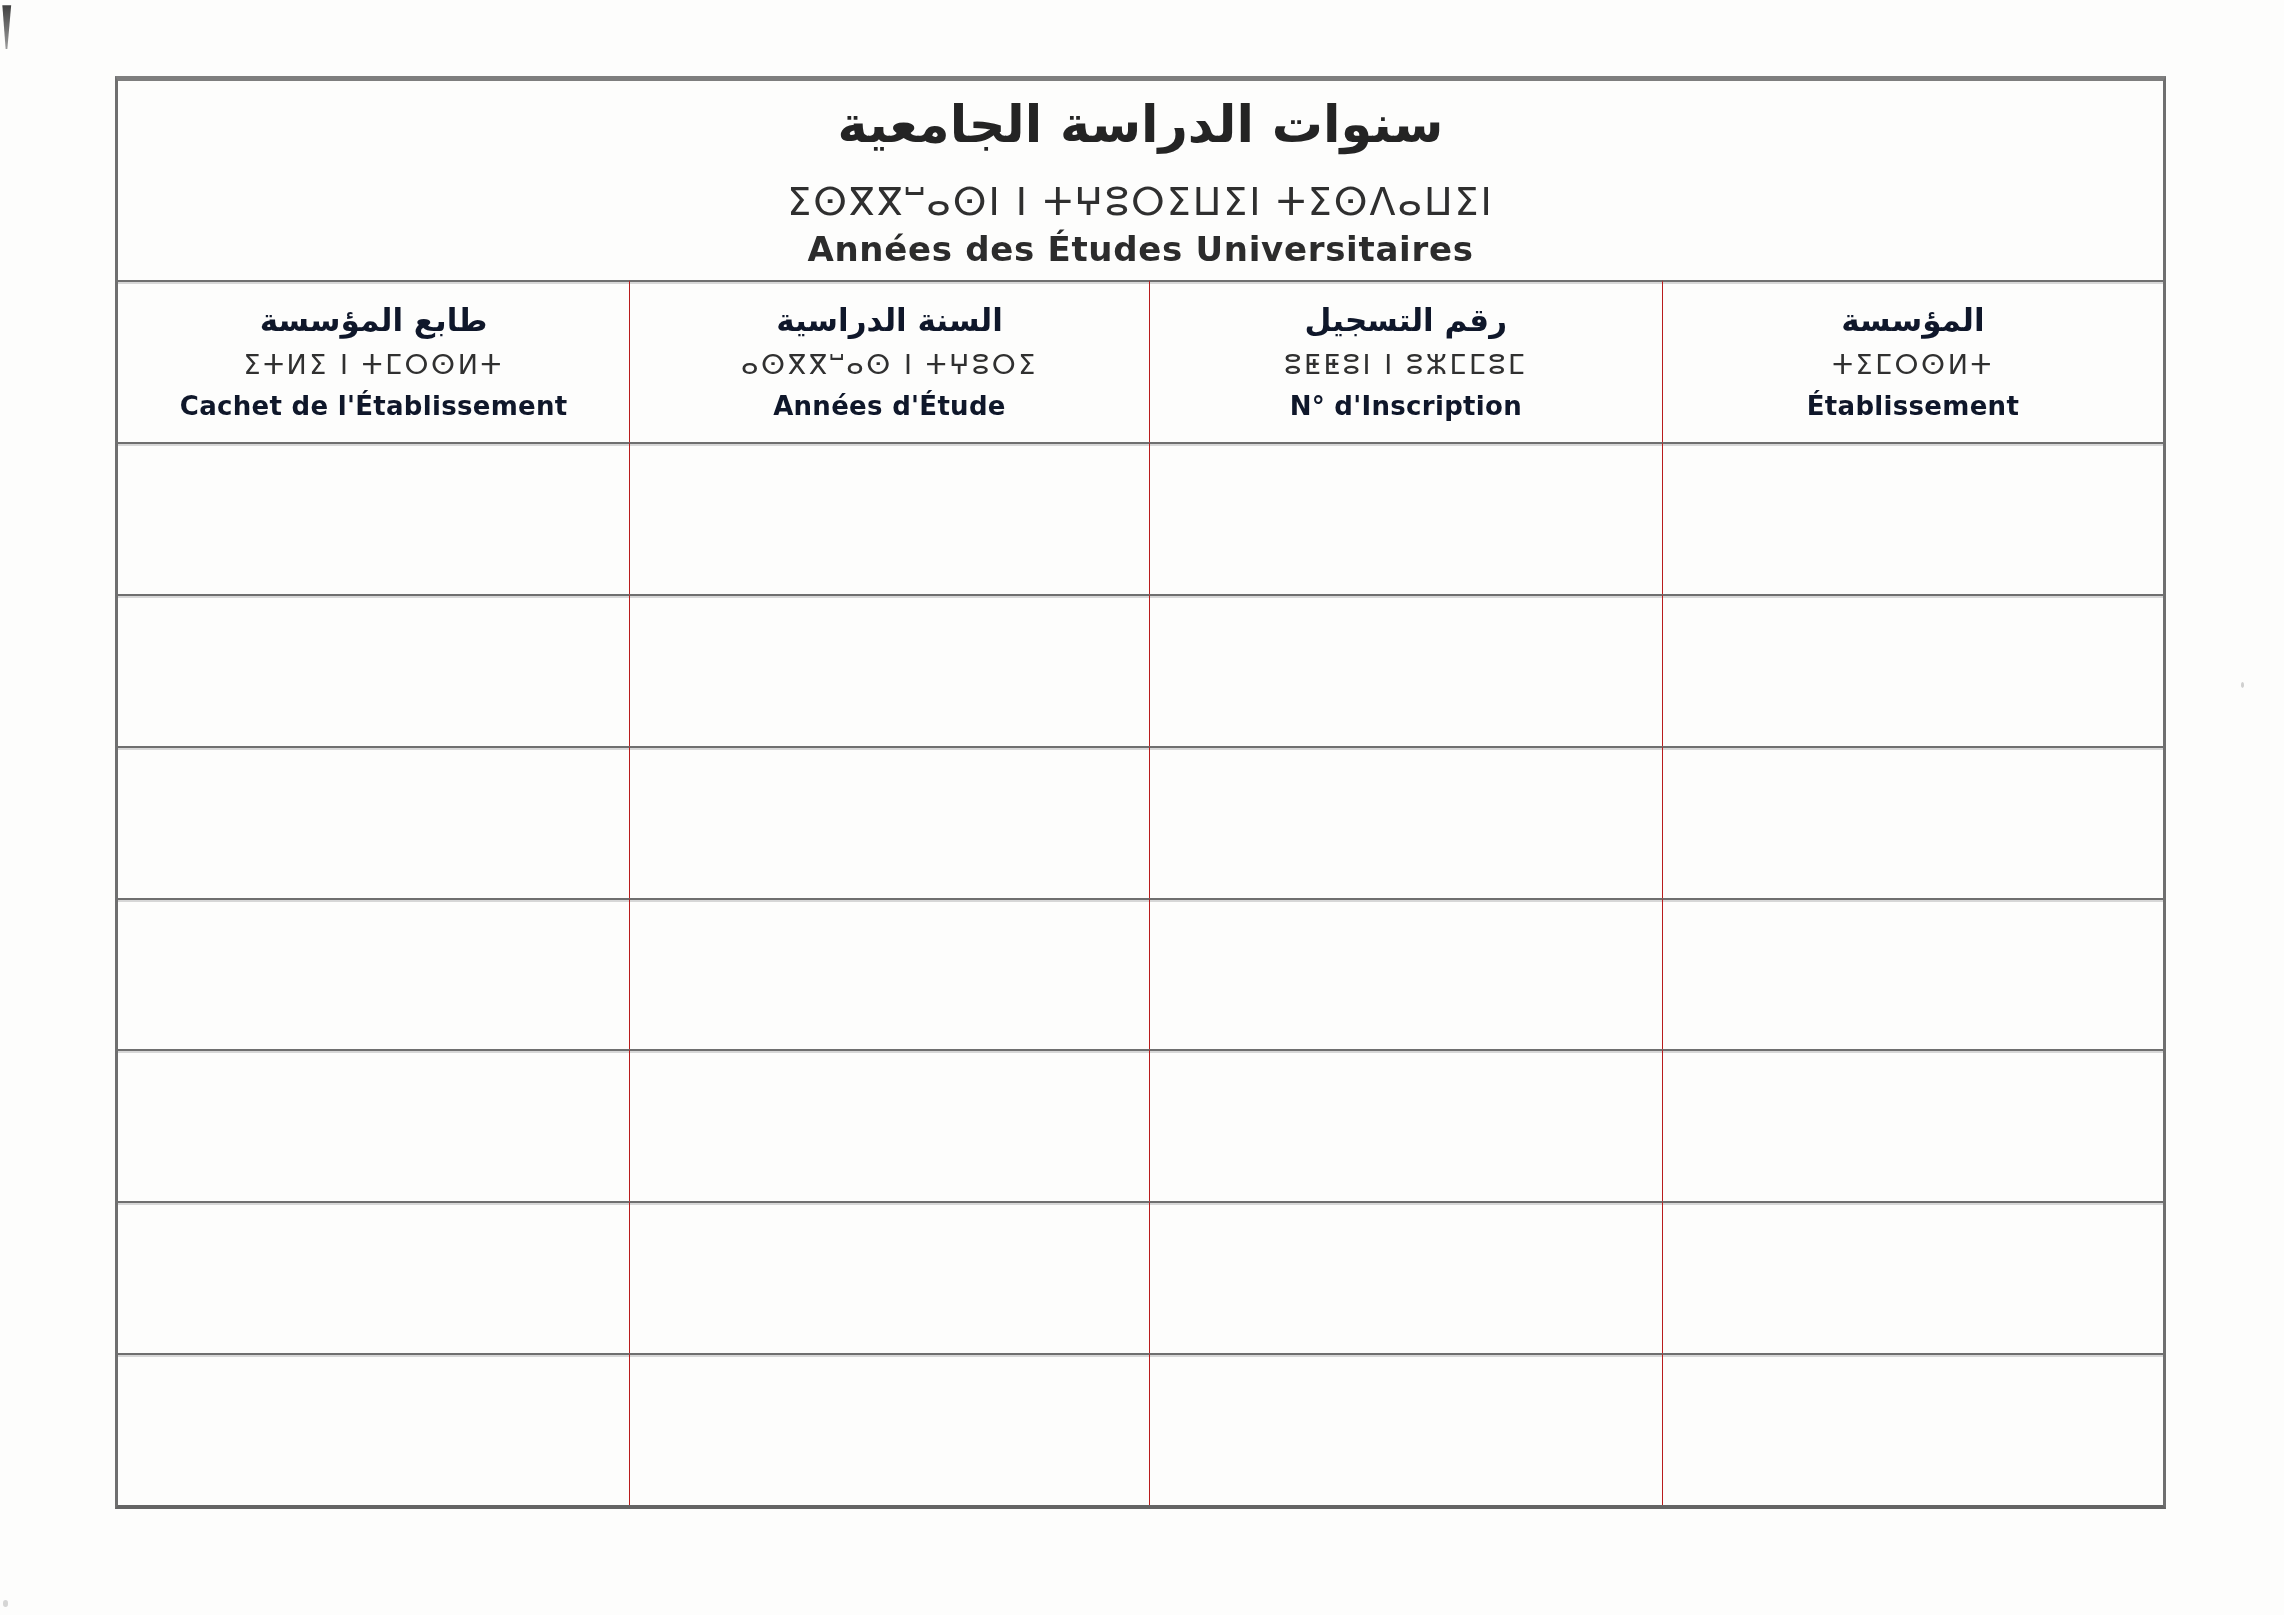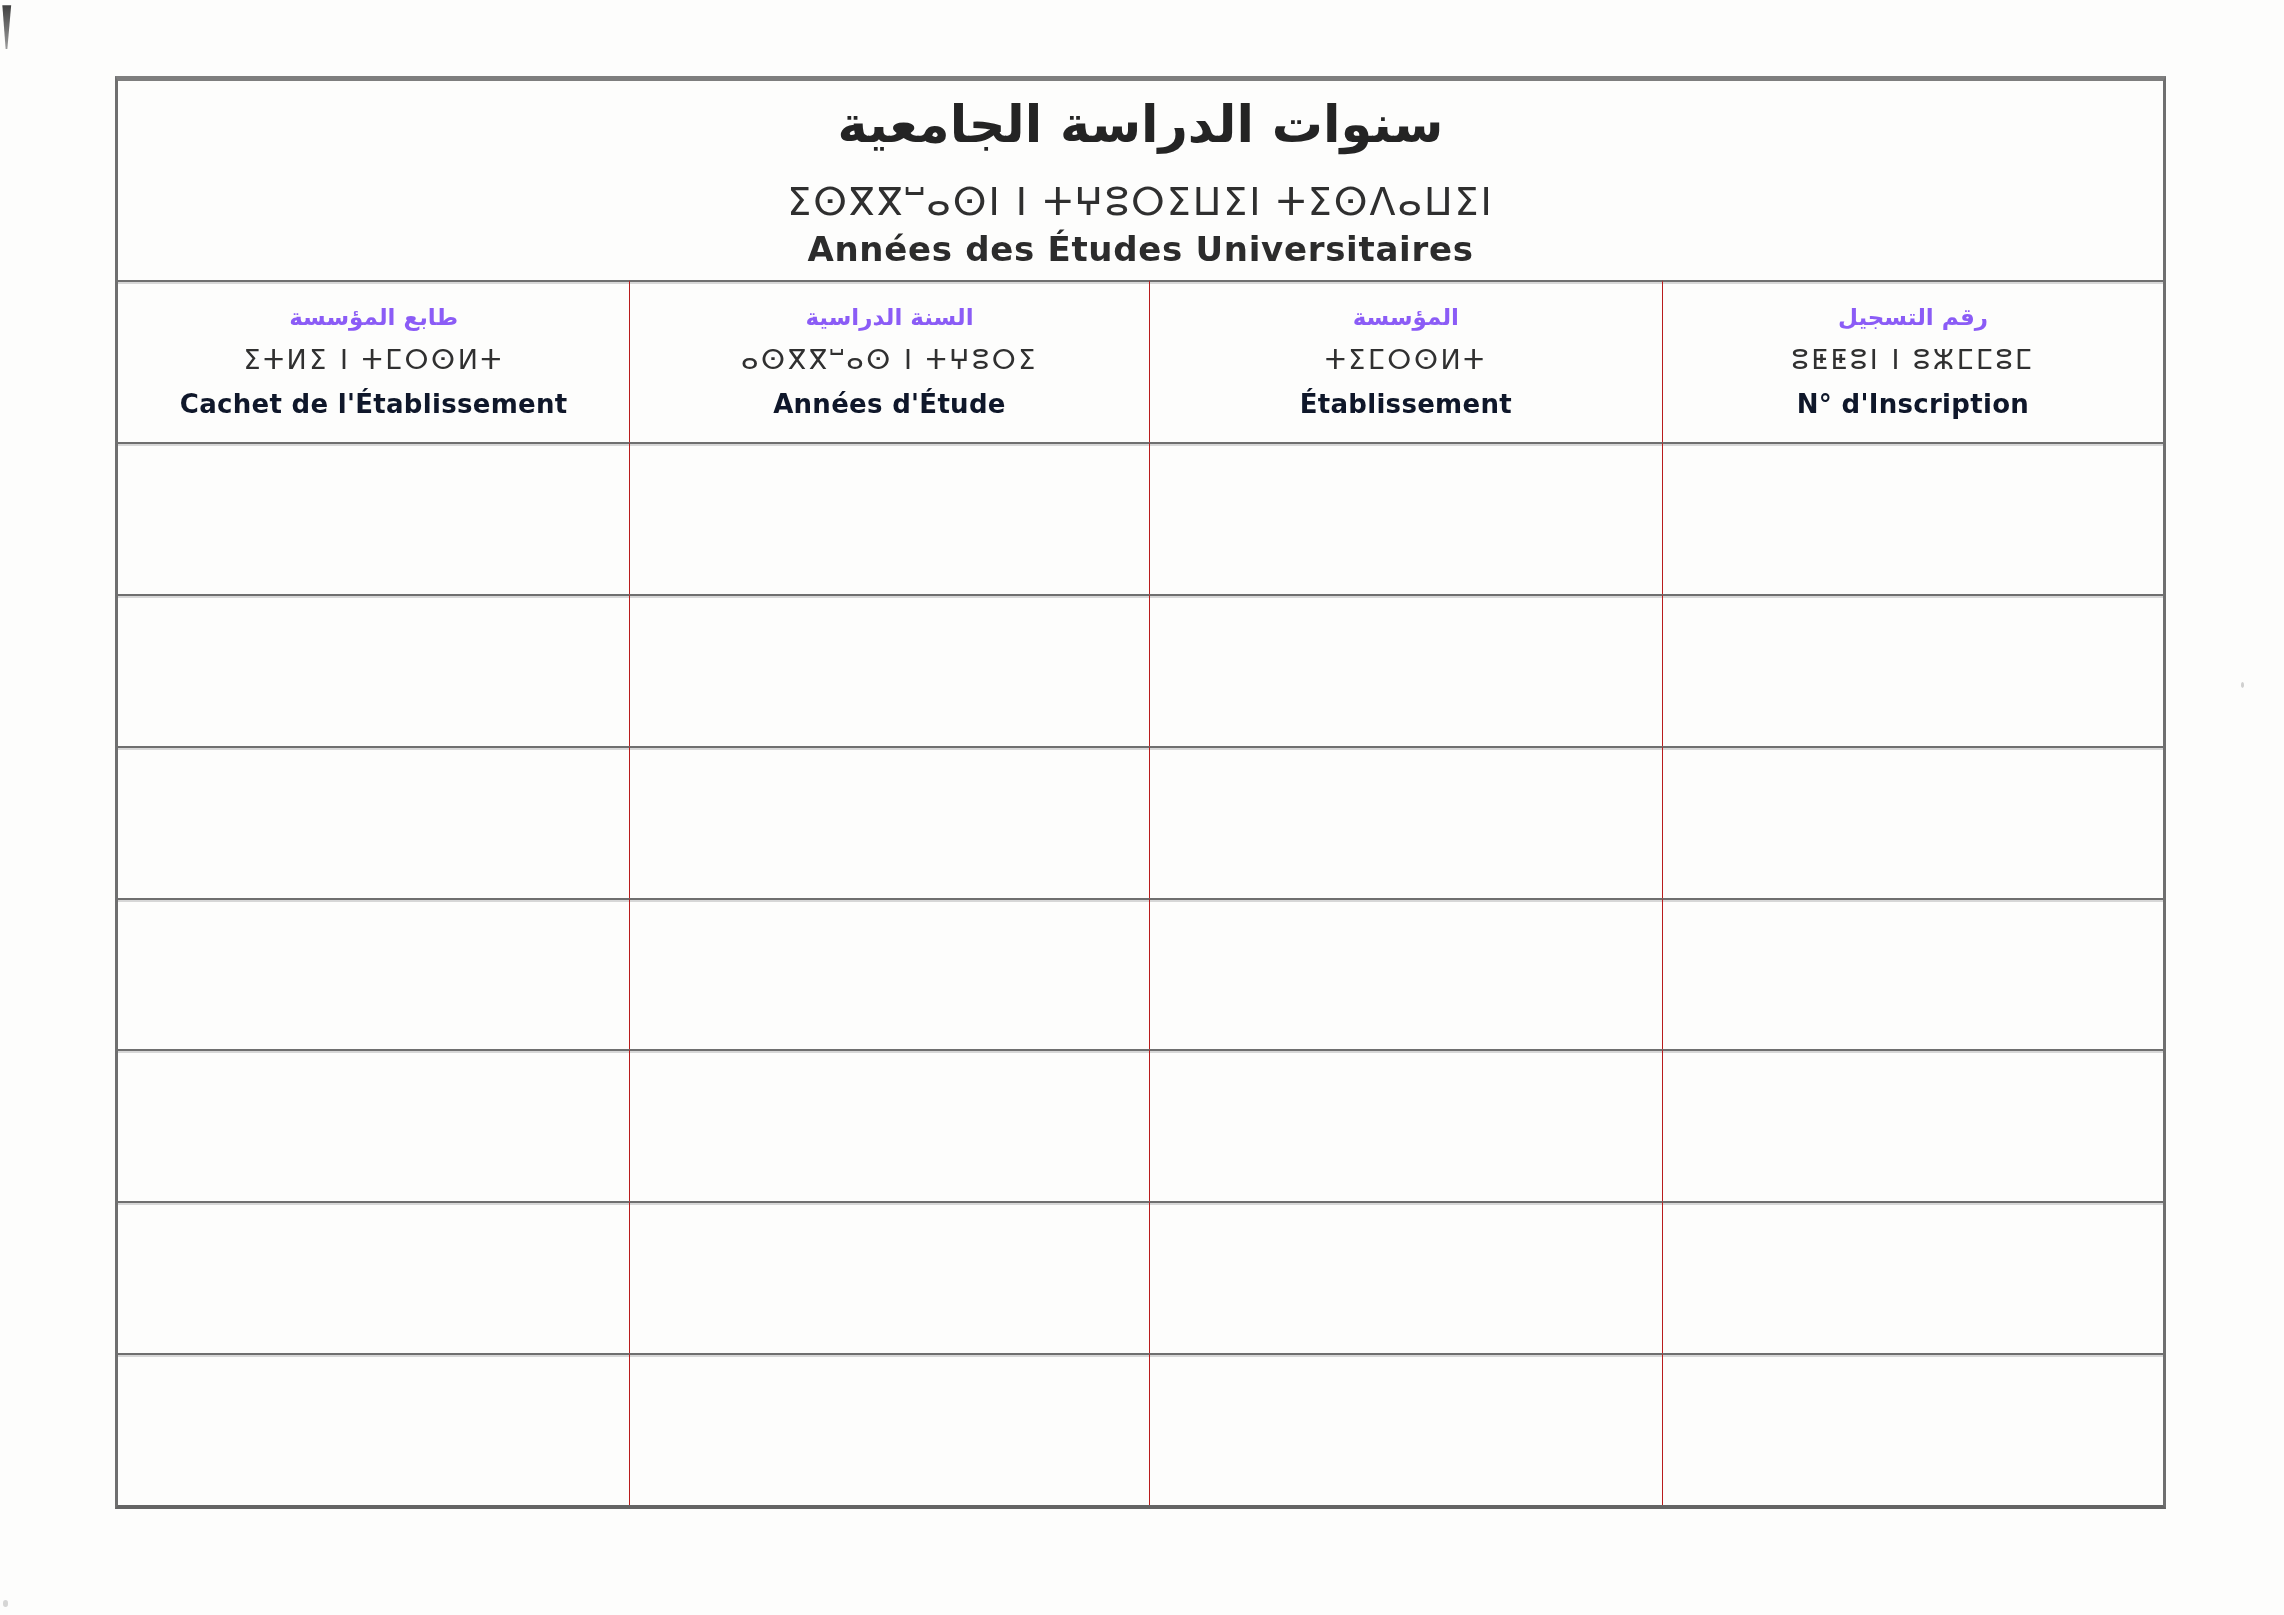--- a/index.html
+++ b/index.html
@@ -55,21 +55,21 @@
 
   
   .hcell {
     display: flex;
     flex-direction: column;
     align-items: center;
     justify-content: space-evenly;
     padding: 9px 5.2px;
     text-align: center;
   }
-  .h-ar  { font-size: 23px; font-weight: bold; line-height: 1.1; color: #8b5cf6; direction: rtl; }
+  .h-ar  { font-size: 31px; font-weight: bold; line-height: 1.1; color: #0f172a; direction: rtl; }
   .h-tif { font-size: 27px; letter-spacing: 2.6px; color: #303030; white-space: nowrap; }
   .h-fr  { font-size: 26px; font-weight: bold; letter-spacing: 0.3px; color: #0f172a; white-space: nowrap; }
 
   
   .artifact { position: absolute; pointer-events: none; }
   .pen-mark {
     left: 1.3px; top: 5.2px; width: 10.4px; height: 44px;
     background: linear-gradient(#1f1f1f, #8a8a8a);
     clip-path: polygon(10% 0, 95% 0, 58% 100%, 42% 100%);
     opacity: .85;
@@ -105,28 +105,28 @@
       <div class="h-ar">طابع المؤسسة</div>
       <div class="h-tif">ⵉⵜⵍⵉ ⵏ ⵜⵎⵔⵙⵍⵜ</div>
       <div class="h-fr">Cachet de l'Établissement</div>
     </div>
     <div class="tcell bt bl hcell">
       <div class="h-ar">السنة الدراسية</div>
       <div class="h-tif">ⴰⵙⴳⴳⵯⴰⵙ ⵏ ⵜⵖⵓⵔⵉ</div>
       <div class="h-fr">Années d'Étude</div>
     </div>
     <div class="tcell bt bl hcell">
+      <div class="h-ar">رقم التسجيل</div>
+      <div class="h-tif">ⵓⵟⵟⵓⵏ ⵏ ⵓⵣⵎⵎⵓⵎ</div>
+      <div class="h-fr">N° d'Inscription</div>
+    </div>
+    <div class="tcell bt bl hcell">
       <div class="h-ar">المؤسسة</div>
       <div class="h-tif">ⵜⵉⵎⵔⵙⵍⵜ</div>
       <div class="h-fr">Établissement</div>
-    </div>
-    <div class="tcell bt bl hcell">
-      <div class="h-ar">رقم التسجيل</div>
-      <div class="h-tif">ⵓⵟⵟⵓⵏ ⵏ ⵓⵣⵎⵎⵓⵎ</div>
-      <div class="h-fr">N° d'Inscription</div>
     </div>
 
     <div class="tcell bt"></div>
     <div class="tcell bt bl"></div>
     <div class="tcell bt bl"></div>
     <div class="tcell bt bl"></div>
 
     <div class="tcell bt"></div>
     <div class="tcell bt bl"></div>
     <div class="tcell bt bl"></div>

